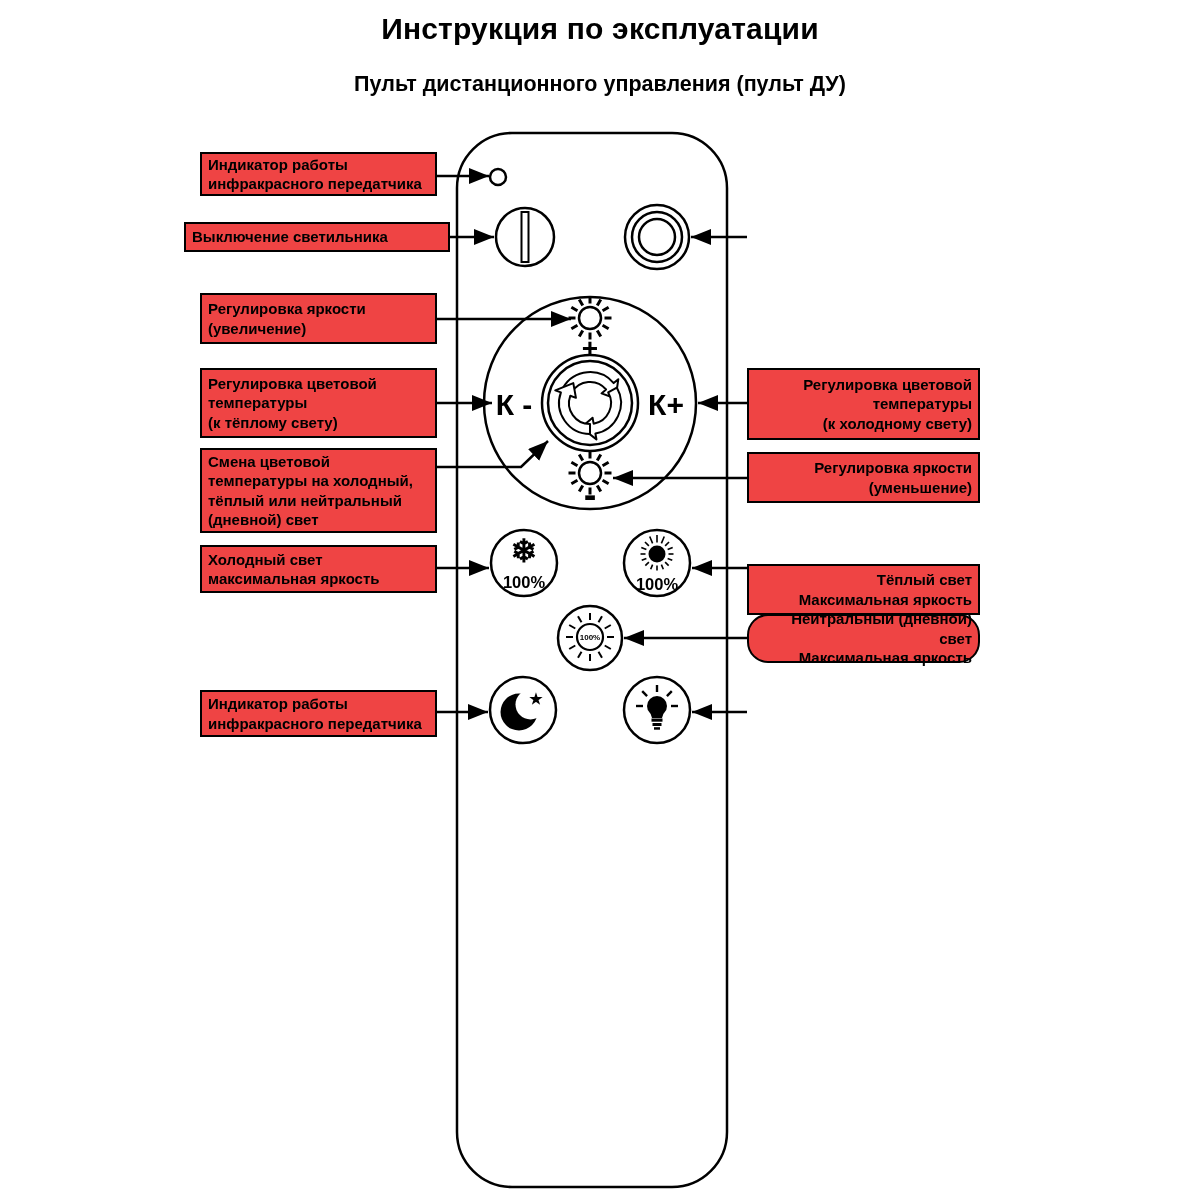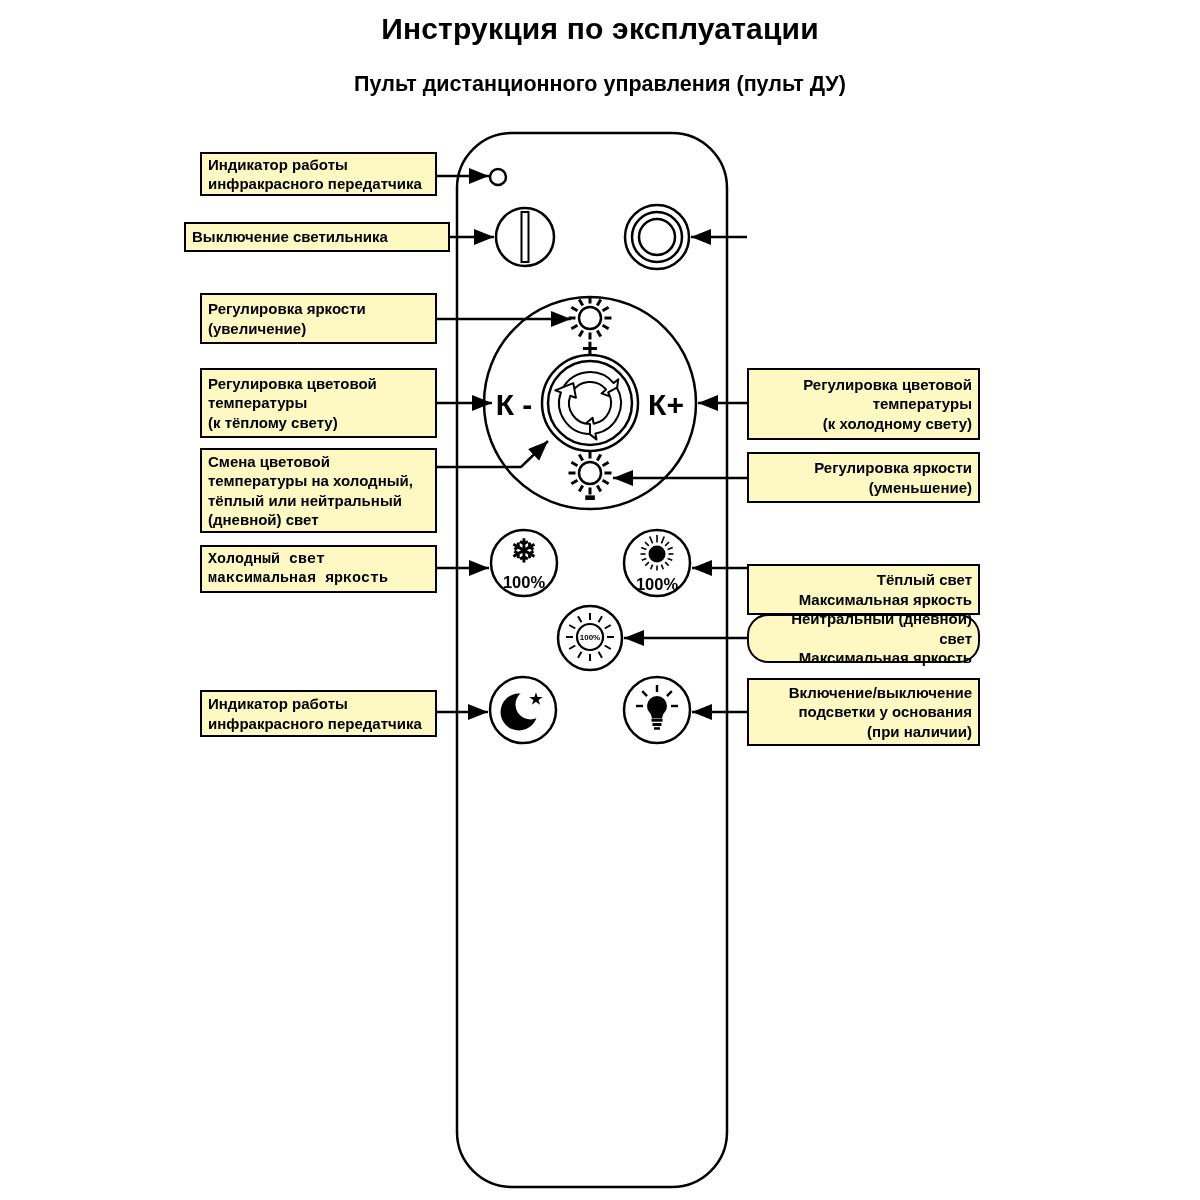--- a/index.html
+++ b/index.html
@@ -5,21 +5,21 @@
   html,body{margin:0;padding:0;background:#fff;}
   .page{position:relative;width:1200px;height:1200px;background:#fff;overflow:hidden;
         font-family:"Liberation Sans",sans-serif;color:#000;}
   .title{position:absolute;top:12px;left:0;width:100%;text-align:center;
          font-size:30px;font-weight:bold;margin:0;letter-spacing:.2px;}
   .subtitle{position:absolute;top:72px;left:0;width:100%;text-align:center;
             font-size:21.5px;font-weight:bold;margin:0;}
   svg.diagram{position:absolute;top:0;left:0;}
   svg text{font-family:"Liberation Sans",sans-serif;font-weight:bold;fill:#000;
            stroke:none;text-anchor:middle;dominant-baseline:central;}
-  .lbox{position:absolute;box-sizing:border-box;border:2px solid #000;background:#fef9c3;
+  .lbox{position:absolute;box-sizing:border-box;border:2px solid #000;background:#ef4444;
         font-size:15px;font-weight:bold;line-height:1.3;white-space:pre-line;
         display:flex;align-items:center;padding:1px 6px;}
   .lbox.left{justify-content:flex-start;text-align:left;}
   .lbox.right{justify-content:flex-end;text-align:right;}
 </style>
 </head>
 <body>
 
 <div class="page">
 
@@ -206,31 +206,28 @@
   <div class="lbox left" style="left:184px;top:222px;width:266px;height:30px;">Выключение светильника</div>
   <div class="lbox left" style="left:200px;top:293px;width:237px;height:51px;">Регулировка яркости
 (увеличение)</div>
   <div class="lbox left" style="left:200px;top:368px;width:237px;height:70px;">Регулировка цветовой
 температуры
 (к тёплому свету)</div>
   <div class="lbox left" style="left:200px;top:448px;width:237px;height:85px;">Смена цветовой
 температуры на холодный,
 тёплый или нейтральный
 (дневной) свет</div>
-  <div class="lbox left" style="left:200px;top:545px;width:237px;height:48px;font-family:Liberation Mono, monospace;">Холодный свет
+  <div class="lbox left" style="left:200px;top:545px;width:237px;height:48px;">Холодный свет
 максимальная яркость</div>
   <div class="lbox left" style="left:200px;top:690px;width:237px;height:47px;">Индикатор работы
 инфракрасного передатчика</div>
 
   <div class="lbox right" style="left:747px;top:368px;width:233px;height:72px;">Регулировка цветовой
 температуры
 (к холодному свету)</div>
   <div class="lbox right" style="left:747px;top:452px;width:233px;height:51px;">Регулировка яркости
 (уменьшение)</div>
   <div class="lbox right" style="left:747px;top:544px;width:233px;height:51px;margin-top:20px;">Тёплый свет
 Максимальная яркость</div>
   <div class="lbox right" style="left:747px;top:614px;width:233px;height:49px;border-radius:21px;">Нейтральный (дневной) свет
 Максимальная яркость</div>
-  <div class="lbox right" style="left:747px;top:678px;width:233px;height:68px;">Включение/выключение
-подсветки у основания
-(при наличии)</div>
 
 </div>
 
 </body></html>

